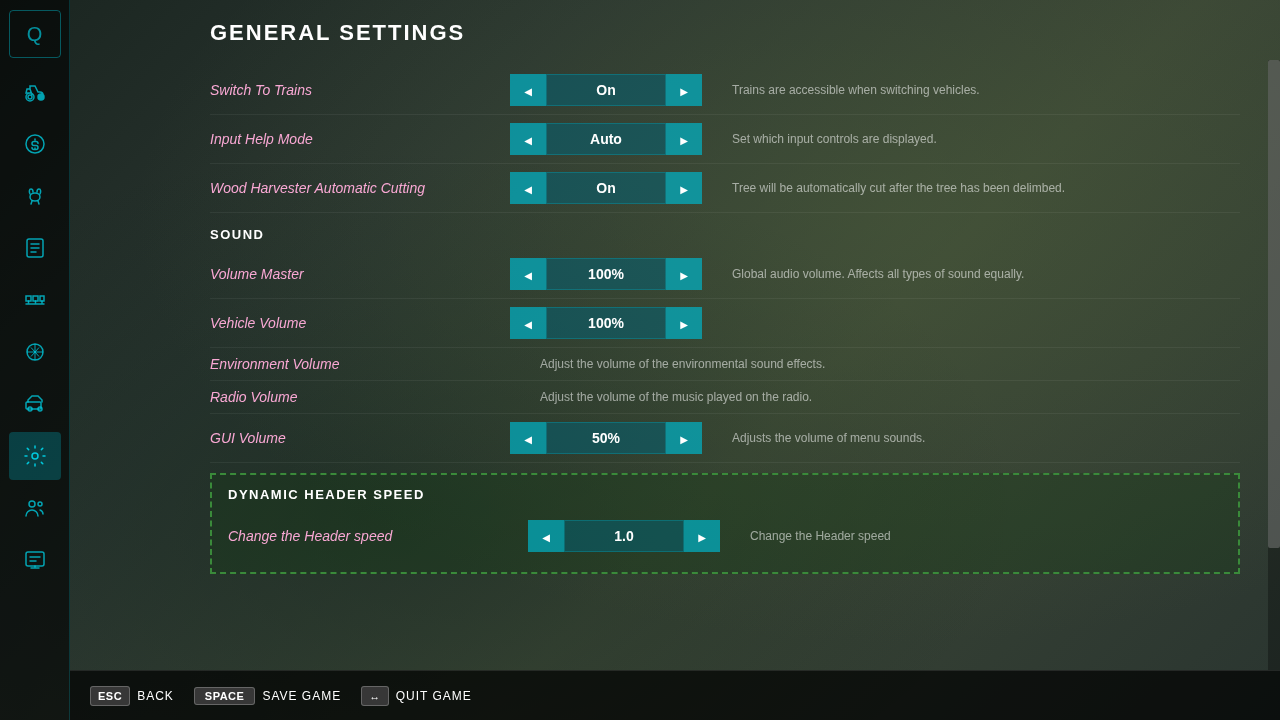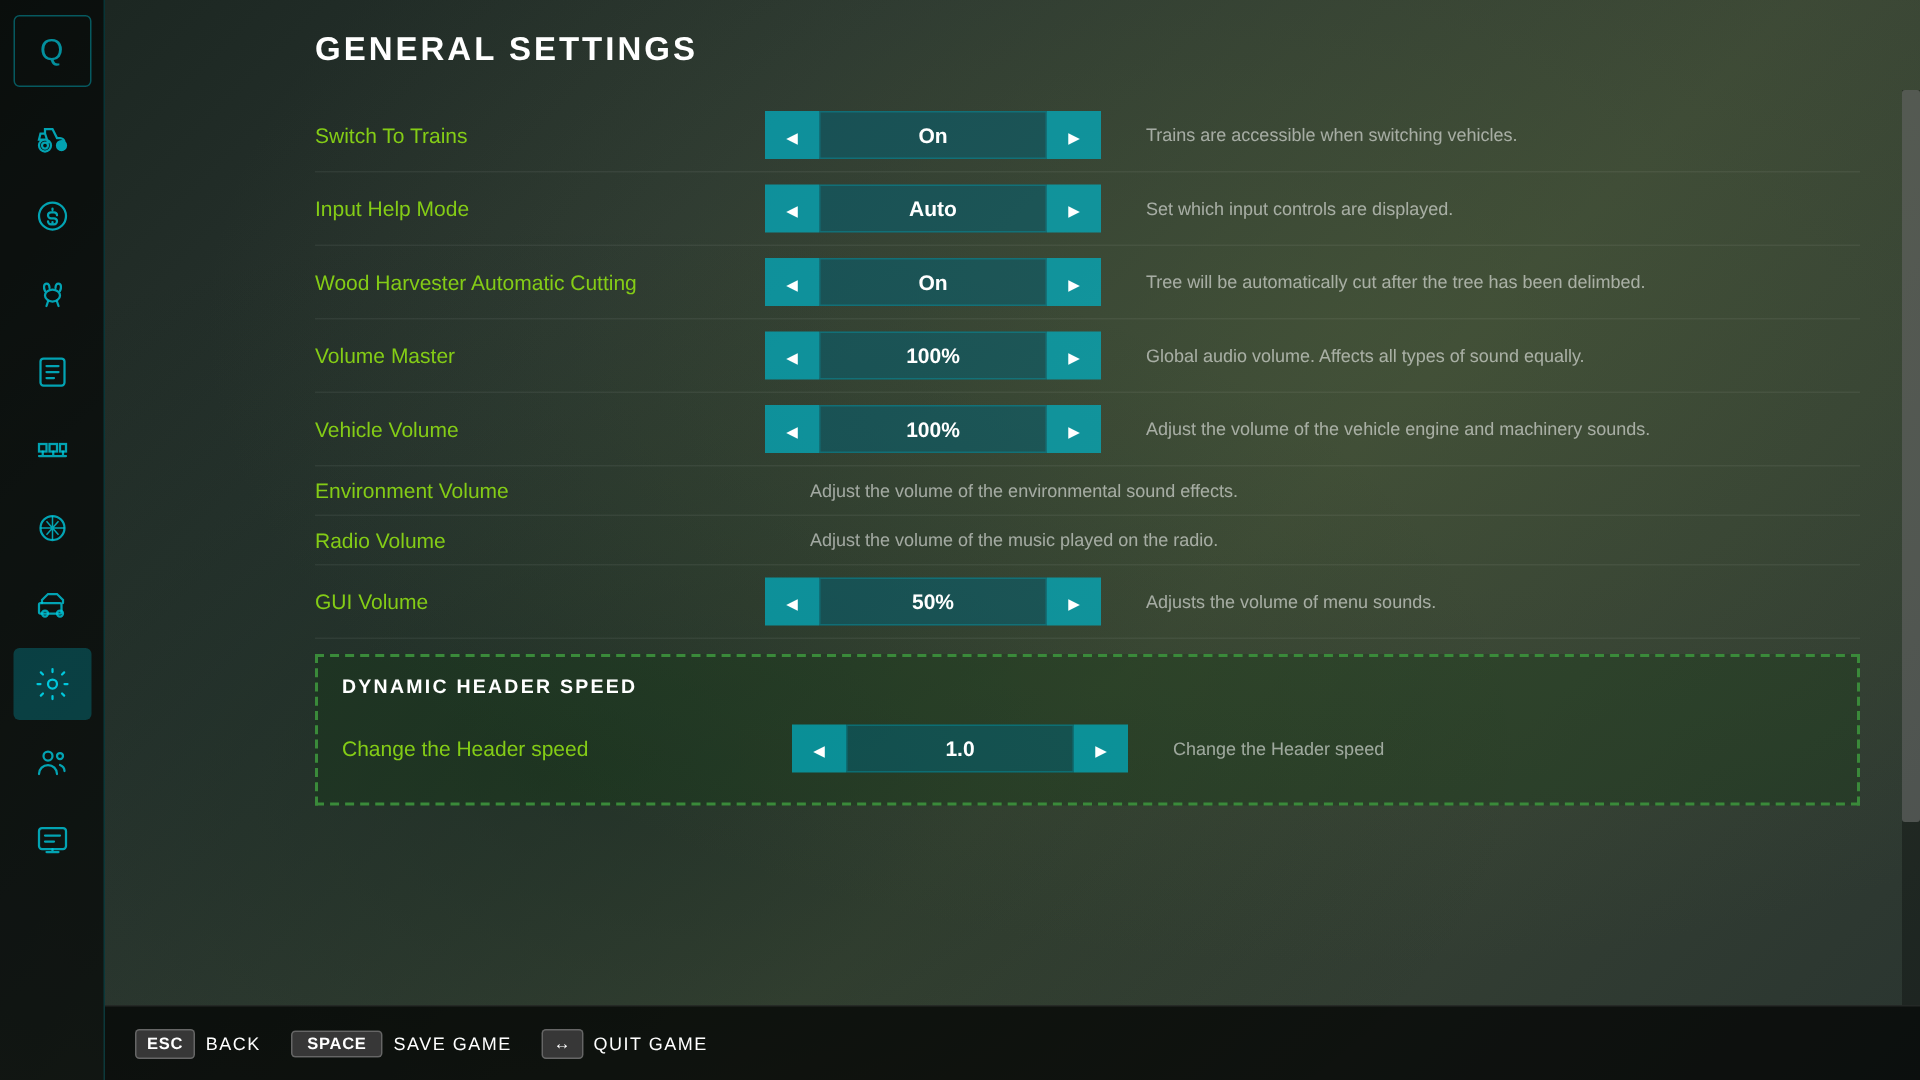--- a/index.html
+++ b/index.html
@@ -100,29 +100,30 @@
 
     .setting-row {
       display: flex;
       align-items: center;
       padding: 8px 0;
       border-bottom: 1px solid rgba(255,255,255,0.06);
     }
 
     .setting-label {
       width: 300px;
-      color: #84cc16;
+      color: #f9a8d4;
       font-size: 14px;
       flex-shrink: 0;
+      font-style: italic;
     }
 
     .setting-control {
       display: flex;
       align-items: center;
-      width: 224px;
+      width: 192px;
       flex-shrink: 0;
     }
 
     .ctrl-btn {
       width: 36px;
       height: 32px;
       background: rgba(0,180,200,0.7);
       border: none;
       color: white;
       font-size: 14px;
@@ -359,20 +360,21 @@
             <span class="arrow-left"></span>
           </button>
           <div class="ctrl-value">On</div>
           <button class="ctrl-btn">
             <span class="arrow-right"></span>
           </button>
         </div>
         <div class="setting-desc">Tree will be automatically cut after the tree has been delimbed.</div>
       </div>
 
+      <div class="section-header">SOUND</div>
 
       <div class="setting-row">
         <div class="setting-label">Volume Master</div>
         <div class="setting-control">
           <button class="ctrl-btn">
             <span class="arrow-left"></span>
           </button>
           <div class="ctrl-value">100%</div>
           <button class="ctrl-btn">
             <span class="arrow-right"></span>
@@ -385,21 +387,20 @@
         <div class="setting-label">Vehicle Volume</div>
         <div class="setting-control">
           <button class="ctrl-btn">
             <span class="arrow-left"></span>
           </button>
           <div class="ctrl-value">100%</div>
           <button class="ctrl-btn">
             <span class="arrow-right"></span>
           </button>
         </div>
-        <div class="setting-desc">Adjust the volume of the vehicle engine and machinery sounds.</div>
       </div>
 
       <div class="setting-row">
         <div class="setting-label">Environment Volume</div>
         <div class="setting-desc">Adjust the volume of the environmental sound effects.</div>
       </div>
 
       <div class="setting-row">
         <div class="setting-label">Radio Volume</div>
         <div class="setting-desc">Adjust the volume of the music played on the radio.</div>

